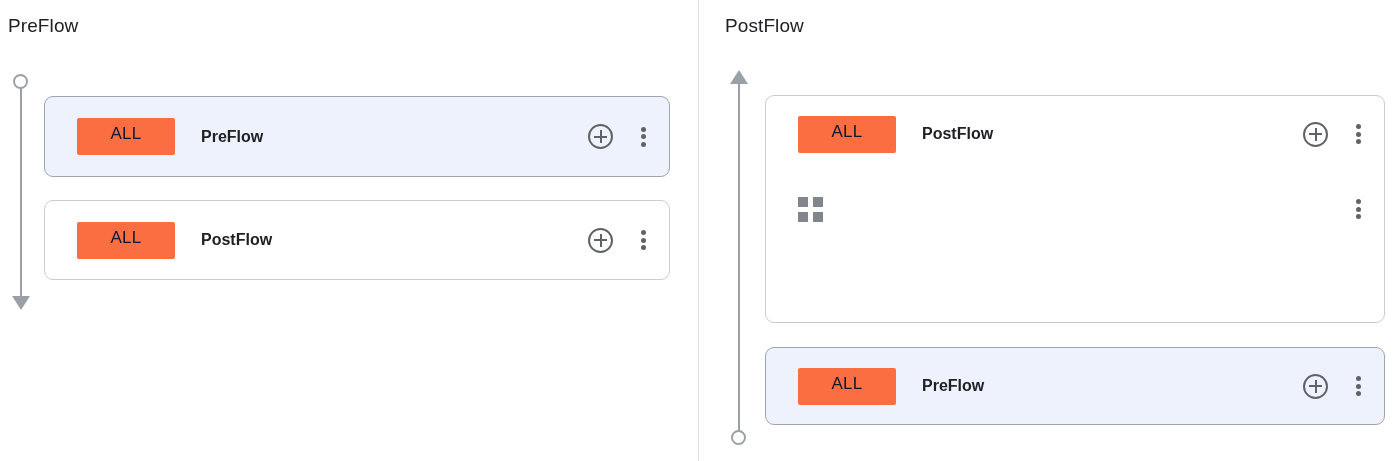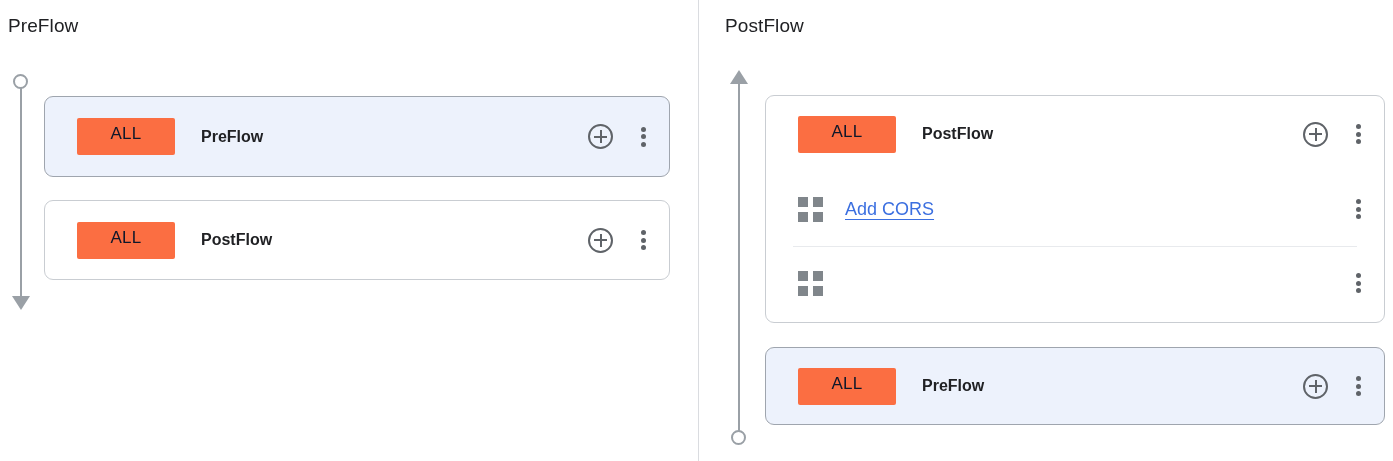--- a/index.html
+++ b/index.html
@@ -300,36 +300,20 @@
       <div class="row-actions">
         <div class="icon-add"></div>
         <div class="icon-more">
           <span></span>
             <span></span>
             <span></span>
         </div>
       </div>
     </div>
 
-    <div class="policy-row">
-      <div class="icon-grid">
-        <i></i>
-          <i></i>
-          <i></i>
-          <i></i>
-      </div>
-      <a class="policy-link">Add CORS</a>
-      <div class="row-actions">
-        <div class="icon-more">
-          <span></span>
-            <span></span>
-            <span></span>
-        </div>
-      </div>
-    </div>
 
     <div class="policy-row">
       <div class="icon-grid">
         <i></i>
           <i></i>
           <i></i>
           <i></i>
       </div>
       <div class="row-actions">
         <div class="icon-more">

